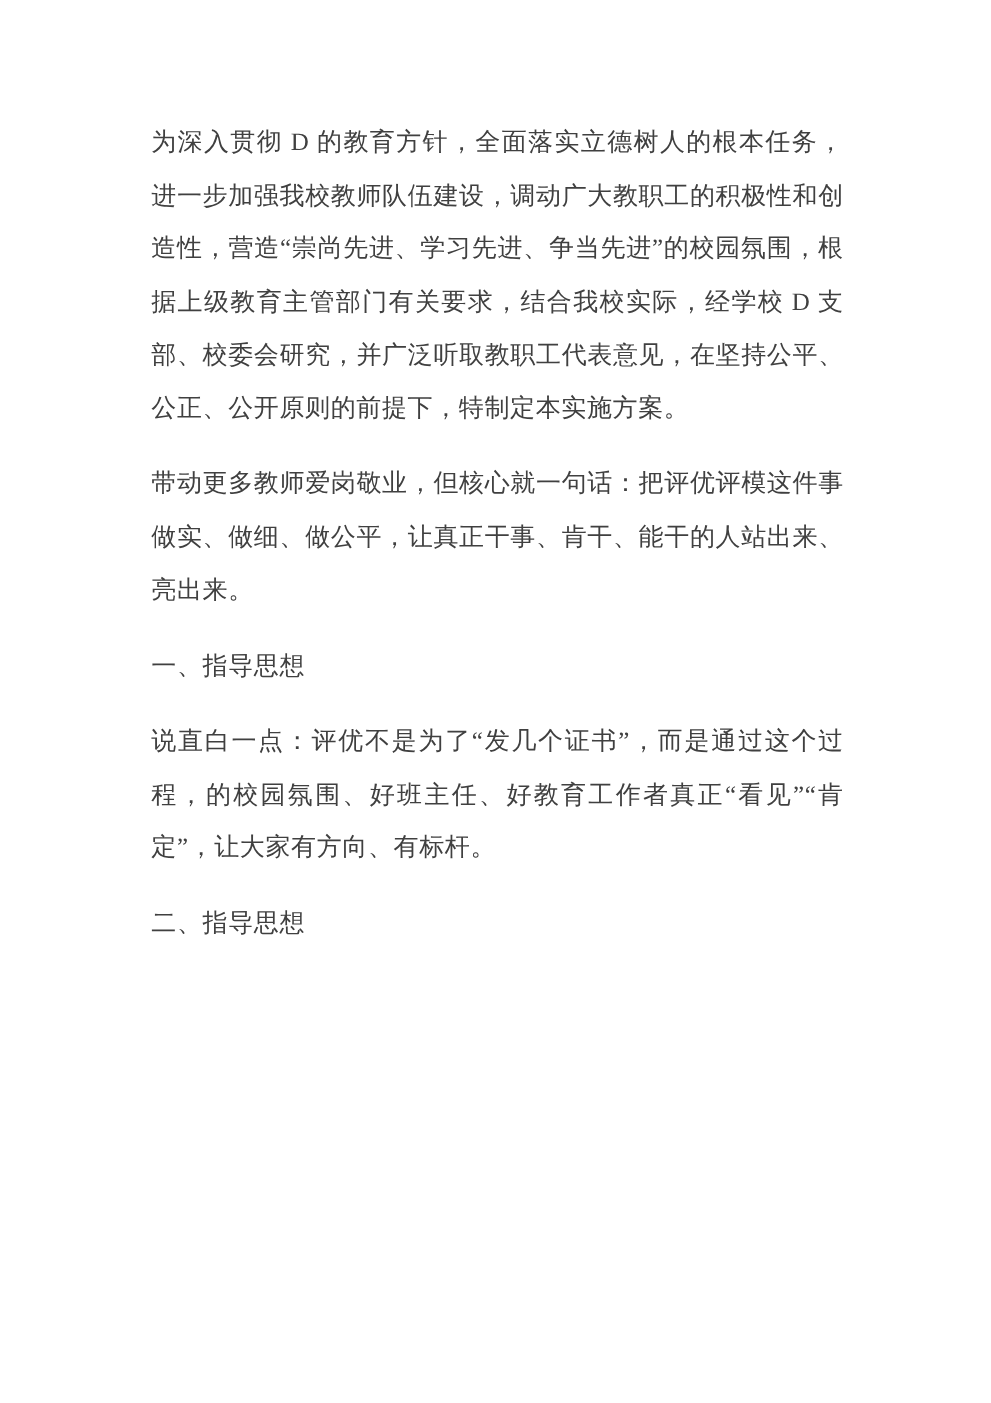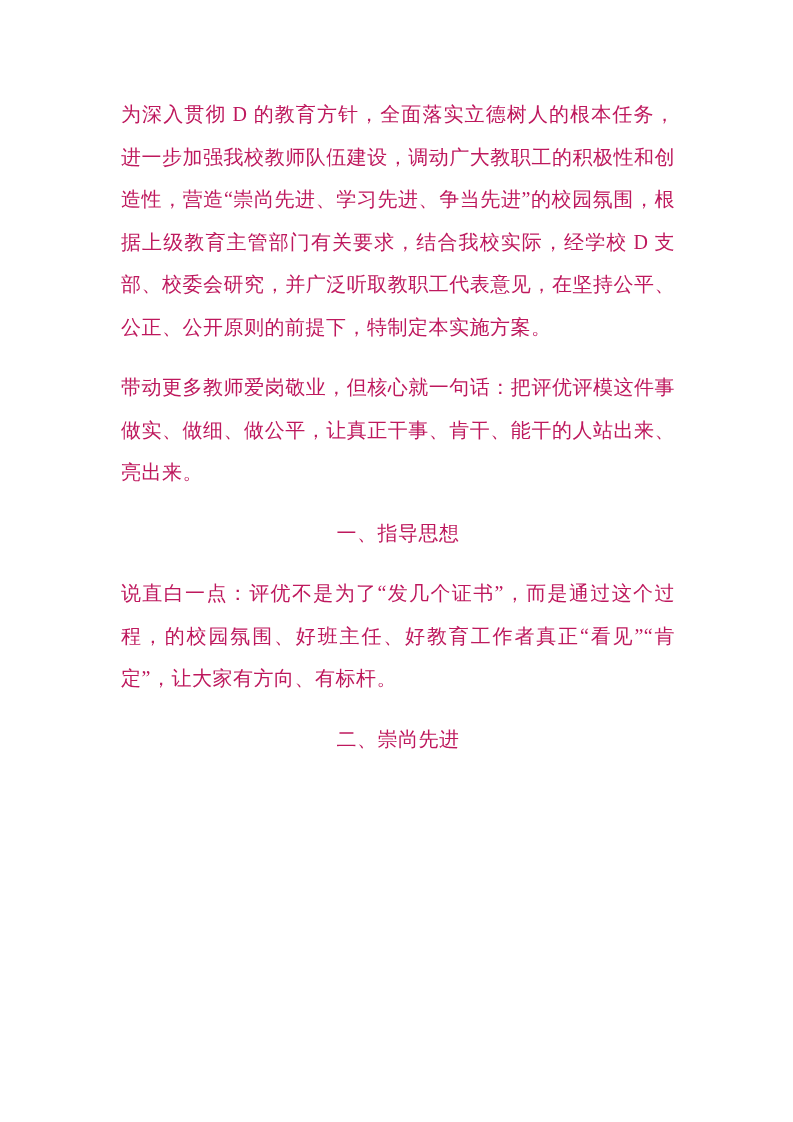--- a/index.html
+++ b/index.html
@@ -13,44 +13,44 @@
     height: 1122px;
     background: #ffffff;
     overflow: hidden;
     font-family: "Liberation Serif", "DejaVu Serif", serif;
   }
   .content {
     position: absolute;
     top: 93px;
     left: 121px;
     width: 554px;
-    color: #be185d;
+    color: #404040;
   }
   .para {
     margin: 0 0 18px 0;
     font-size: 20px;
     line-height: 42.5px;
     letter-spacing: 0.5px;
     text-align: justify;
     text-justify: inter-ideograph;
     word-break: break-all;
   }
   .heading {
     margin: 0 0 18px 0;
     font-size: 20px;
     line-height: 42.5px;
     letter-spacing: 0.5px;
-    text-align: center;
+    text-align: left;
     font-weight: normal;
   }
 </style>
 </head>
 <body>
 
 <div class="page">
   <div class="content">
     <p class="para">为深入贯彻 D 的教育方针，全面落实立德树人的根本任务，进一步加强我校教师队伍建设，调动广大教职工的积极性和创造性，营造“崇尚先进、学习先进、争当先进”的校园氛围，根据上级教育主管部门有关要求，结合我校实际，经学校 D 支部、校委会研究，并广泛听取教职工代表意见，在坚持公平、公正、公开原则的前提下，特制定本实施方案。</p>
     <p class="para">带动更多教师爱岗敬业，但核心就一句话：把评优评模这件事做实、做细、做公平，让真正干事、肯干、能干的人站出来、亮出来。</p>
     <p class="heading">一、指导思想</p>
     <p class="para">说直白一点：评优不是为了“发几个证书”，而是通过这个过程，的校园氛围、好班主任、好教育工作者真正“看见”“肯定”，让大家有方向、有标杆。</p>
-    <p class="heading">二、崇尚先进</p>
+    <p class="heading">二、指导思想</p>
   </div>
 </div>
 
 </body></html>

